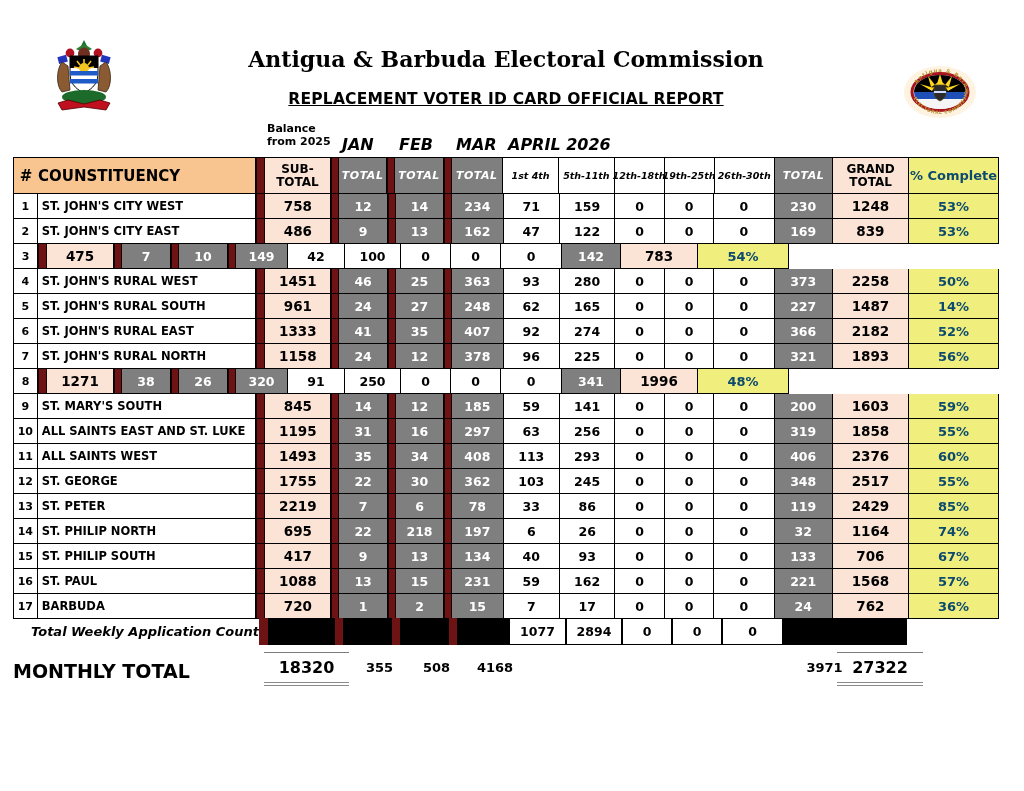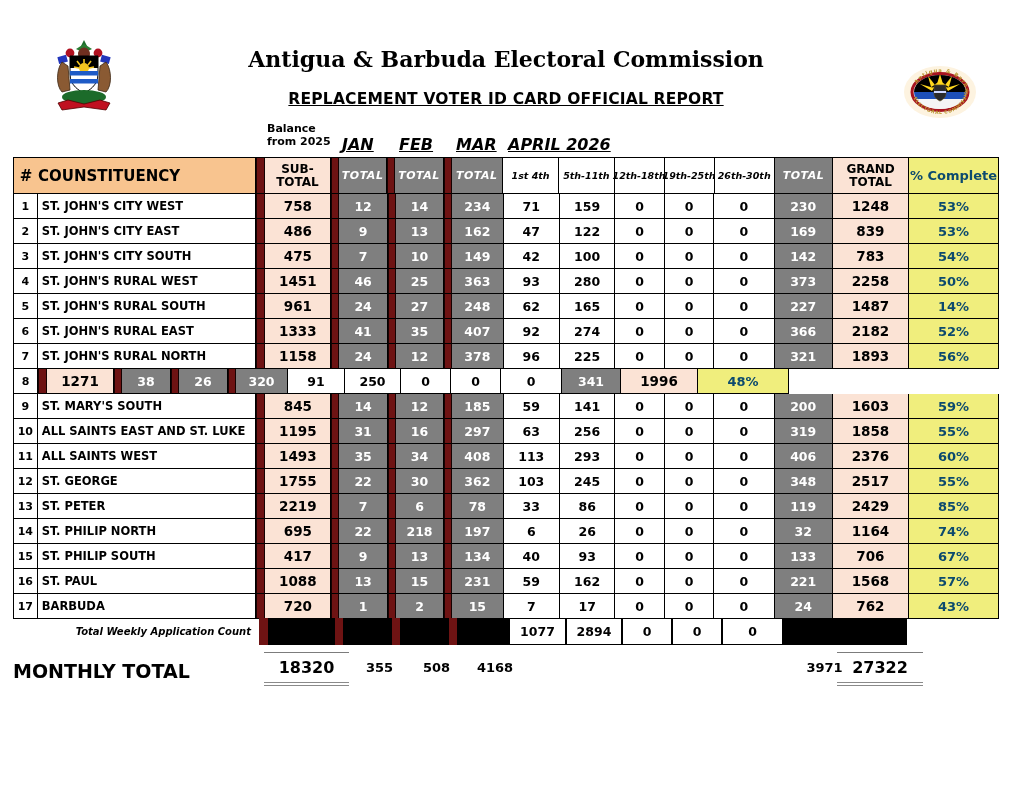--- a/index.html
+++ b/index.html
@@ -10,21 +10,21 @@
   .title{position:absolute;left:200px;top:46px;width:612px;text-align:center;
          font-family:"DejaVu Serif","Liberation Serif",serif;font-weight:bold;font-size:22px;}
   .subtitle{position:absolute;left:200px;top:90px;width:612px;text-align:center;
             font-size:15.5px;font-weight:600;letter-spacing:.2px;text-decoration:underline;}
   .coat{position:absolute;left:50px;top:40px;width:68px;height:82px;}
   .seal{position:absolute;left:902px;top:64px;width:76px;height:56px;}
 
   
   .cap{position:absolute;text-align:left;font-weight:bold;}
   .cap-balance{left:267px;top:122px;width:67px;font-size:11px;line-height:13px;}
-  .cap-month{top:135px;font-size:16px;font-style:italic;font-weight:bold;text-decoration:underline;}
+  .cap-month{top:135px;font-size:16px;font-style:italic;font-weight:bold;}
   .cap-jan{left:342px;width:49px;}
   .cap-feb{left:399px;width:49px;}
   .cap-mar{left:456px;width:52px;}
   .cap-apr{left:508px;width:333px;}
 
   
   .tbl{position:absolute;left:13px;top:157px;width:985px;border-left:1px solid #000;border-top:1px solid #000;}
   .trow{display:flex;height:25px;}
   .thead{height:36px;}
   .cell{box-sizing:border-box;border-right:1px solid #000;border-bottom:1px solid #000;
@@ -50,21 +50,21 @@
   .h-orange .hash{width:24px;text-align:center;}
   .h-two{font-size:12px;line-height:13px;}
   .h-total{font-style:italic;font-size:11px;letter-spacing:.5px;}
   .h-week{font-style:italic;font-size:9.5px;white-space:nowrap;background:#fff;}
   .h-pct{font-size:13px;}
 
   
   .weekly{position:absolute;left:13px;top:618px;display:flex;height:27px;}
   .weekly .cell{border:none;}
   .w-label{width:246px;box-sizing:border-box;display:flex;align-items:center;justify-content:flex-end;
-           padding-right:8px;font-weight:bold;font-style:italic;font-size:10px;}
+           font-weight:bold;font-style:italic;font-size:13px;}
   .blk{background:#000;}
   .w-white{border:1px solid #000 !important;background:#fff;font-size:12.5px;}
   .w-endblk{width:124px;}
 
   
   .monthly{position:absolute;left:13px;top:650px;width:985px;height:40px;}
   .m-label{position:absolute;left:0;top:10px;width:240px;text-align:left;font-weight:bold;font-size:19px;}
   .m-box{position:absolute;box-sizing:border-box;display:flex;align-items:center;justify-content:center;
          font-weight:bold;border-top:1px solid #7c7c7c;border-bottom:4px double #8a8a8a;height:34px;top:2px;}
   .m-sub{left:251px;width:85px;font-size:16px;}
@@ -217,21 +217,20 @@
           <div class="cell c-w2 wk">122</div>
           <div class="cell c-w3 wk">0</div>
           <div class="cell c-w4 wk">0</div>
           <div class="cell c-w5 wk">0</div>
           <div class="cell c-tot gray">169</div>
           <div class="cell c-grand">839</div>
           <div class="cell c-pct">53%</div>
         </div>
         <div class="trow">
           <div class="cell c-num">3</div>
-          <div class="cell c-name">ST. JOHN'S CITY SOUTH</div>
           <div class="cell c-m1 maroon"></div>
           <div class="cell c-sub">475</div>
           <div class="cell c-m maroon"></div>
           <div class="cell c-jan gray">7</div>
           <div class="cell c-m maroon"></div>
           <div class="cell c-feb gray">10</div>
           <div class="cell c-m maroon"></div>
           <div class="cell c-mar gray">149</div>
           <div class="cell c-w1 wk">42</div>
           <div class="cell c-w2 wk">100</div>
@@ -512,21 +511,21 @@
           <div class="cell c-feb gray">2</div>
           <div class="cell c-m maroon"></div>
           <div class="cell c-mar gray">15</div>
           <div class="cell c-w1 wk">7</div>
           <div class="cell c-w2 wk">17</div>
           <div class="cell c-w3 wk">0</div>
           <div class="cell c-w4 wk">0</div>
           <div class="cell c-w5 wk">0</div>
           <div class="cell c-tot gray">24</div>
           <div class="cell c-grand">762</div>
-          <div class="cell c-pct">43%</div>
+          <div class="cell c-pct">36%</div>
         </div>
       </div>
   </div>
 
   <div class="weekly">
     <div class="w-label">Total Weekly Application Count</div>
     <div class="cell c-m1 maroon"></div>
     <div class="cell c-sub blk" style="background:#000"></div>
     <div class="cell c-m maroon"></div>
     <div class="cell c-jan blk"></div>

